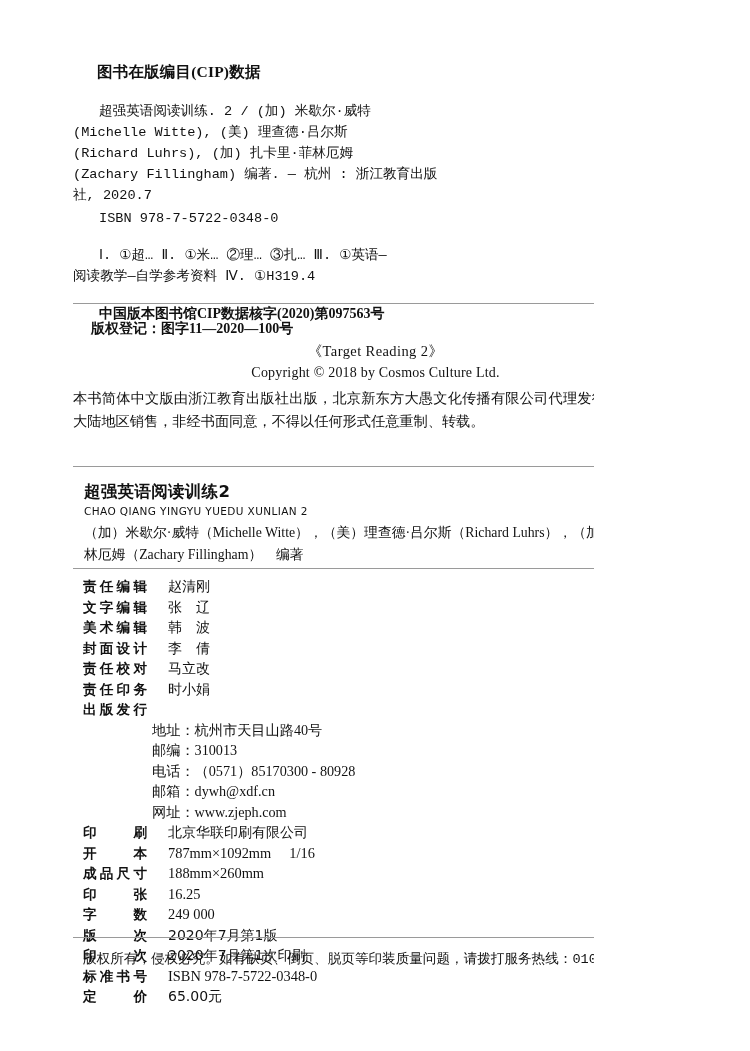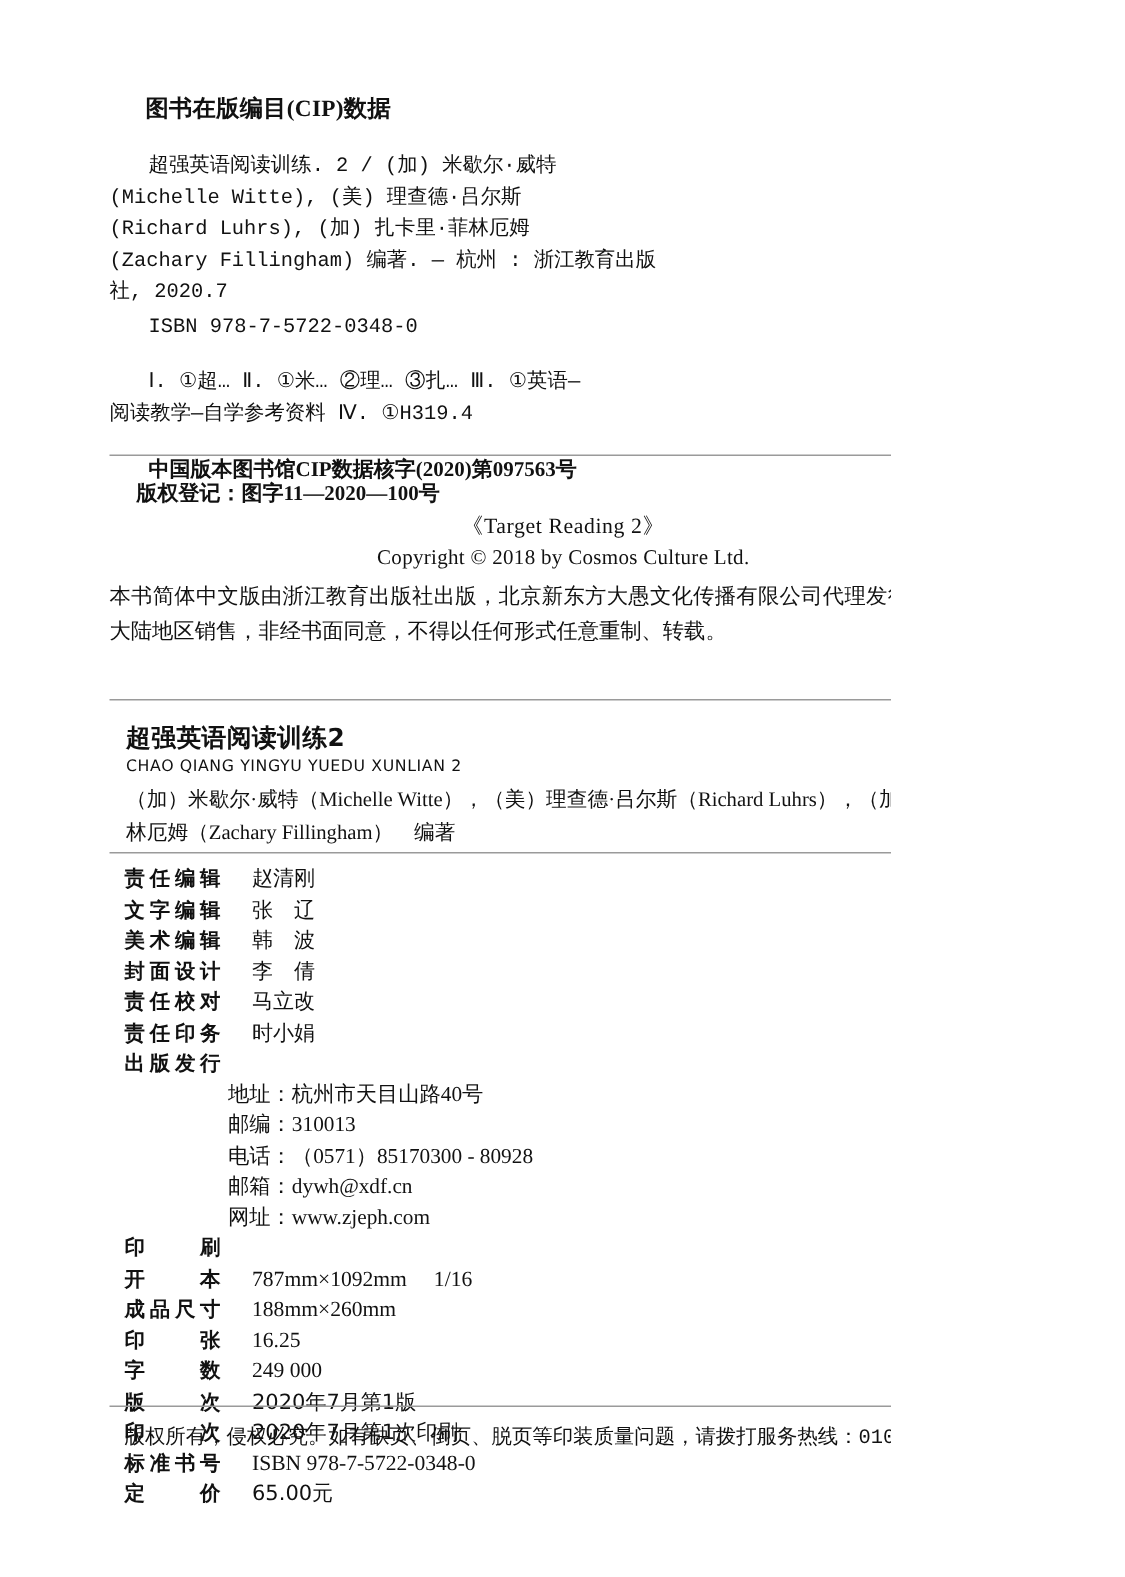--- a/index.html
+++ b/index.html
@@ -321,20 +321,21 @@
         <div class="cr-sub">电话：（0571）85170300 - 80928</div>
         <div class="cr-sub">邮箱：dywh@xdf.cn</div>
         <div class="cr-sub">网址：www.zjeph.com</div>
       </div>
     <div id="specs-rows">
         <div class="cr-row">
           <div class="cr-label two">
             <span>印</span>
             <span>刷</span>
           </div>
+          <div class="cr-value cjk">北京华联印刷有限公司</div>
         </div>
         <div class="cr-row">
           <div class="cr-label two">
             <span>开</span>
             <span>本</span>
           </div>
           <div class="cr-value">787mm×1092mm　 1/16</div>
         </div>
         <div class="cr-row">
           <div class="cr-label four">

